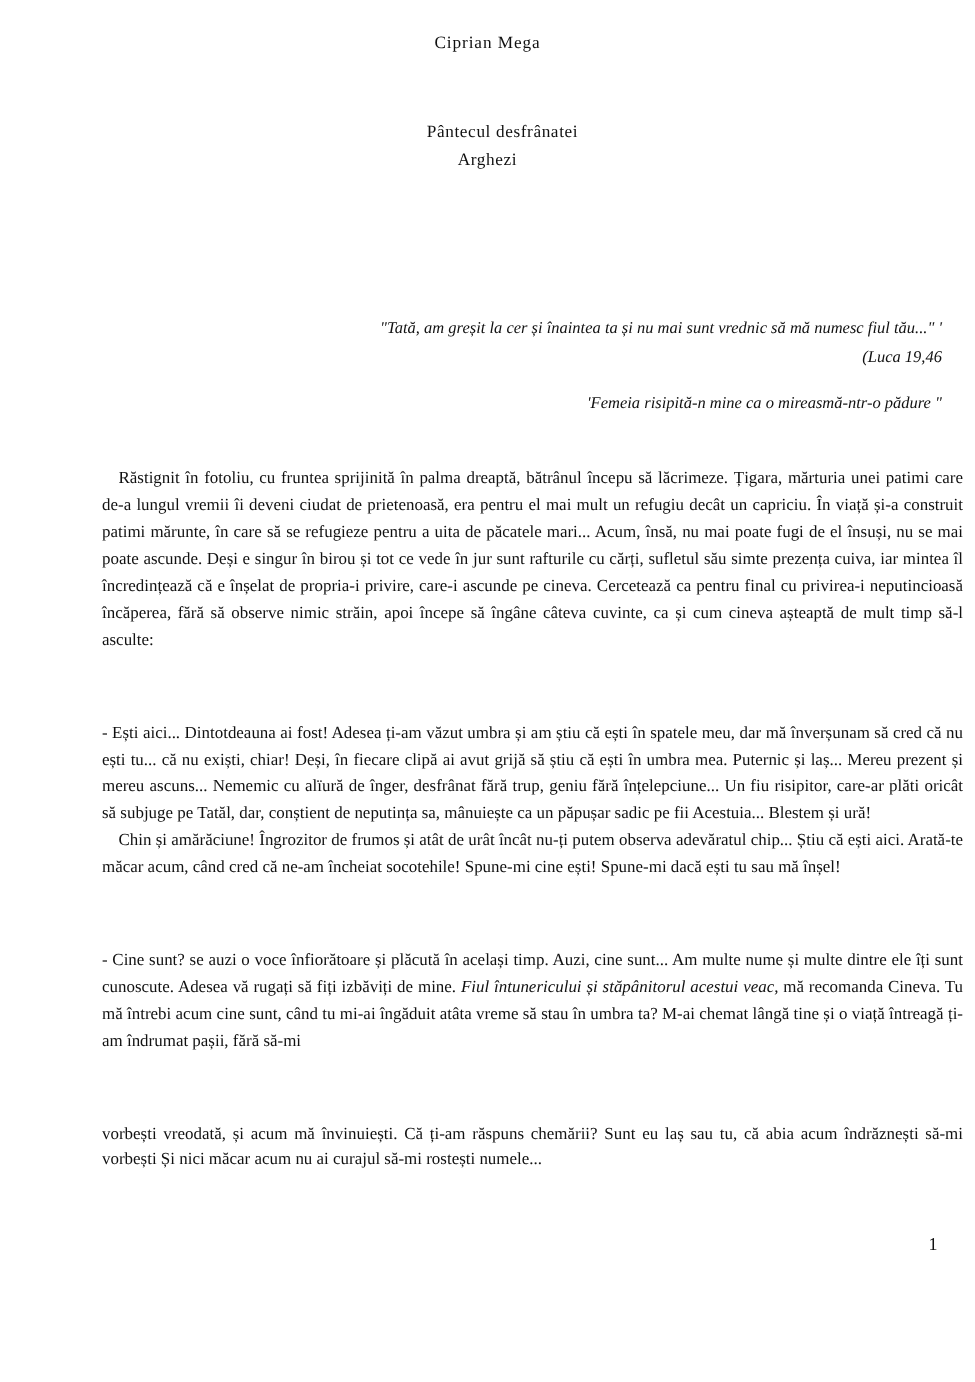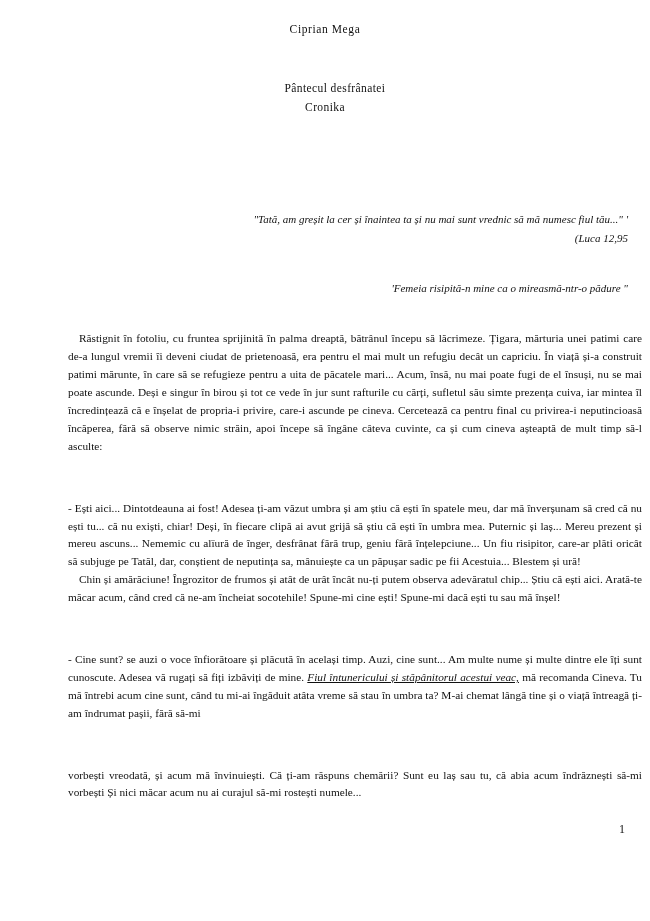--- a/index.html
+++ b/index.html
@@ -45,66 +45,65 @@
     text-align: right;
     font-style: italic;
     font-size: 11px;
     line-height: 1.62;
   }
   .epigraph .attrib {
     display: block;
     margin-top: 1px;
   }
   .epigraph-2 {
-    margin-top: 32px;
+    margin-top: 13px;
   }
   .body-text {
     margin-top: 33px;
     padding-left: 68px;
     padding-right: 8px;
     font-size: 11.3px;
     line-height: 1.585;
     text-align: justify;
     text-justify: inter-word;
   }
   .para {
     margin: 0;
     text-indent: 11px;
   }
   .para.noindent {
     text-indent: 0;
     margin-top: 44px;
   }
   .para em {
     font-style: italic;
-    text-decoration: underline;
   }
   .page-number {
     position: absolute;
     right: 25px;
     bottom: 42px;
     font-size: 12px;
   }
 </style>
 </head>
 <body>
 
 <div class="page">
 
   <div class="author">Ciprian Mega</div>
 
   <div class="title-block">
     <div class="title-main">Pântecul desfrânatei</div>
-    <div class="title-sub">Cronika</div>
+    <div class="title-sub">Arghezi</div>
   </div>
 
   <div class="epigraphs">
     <div class="epigraph epigraph-1">
       <span>"Tată, am greșit la cer și înaintea ta și nu mai sunt vrednic să mă numesc fiul tău..." '</span>
-      <span class="attrib">(Luca 12,95</span>
+      <span class="attrib">(Luca 19,46</span>
     </div>
     <div class="epigraph epigraph-2">
       <span>'Femeia risipită-n mine ca o mireasmă-ntr-o pădure "</span>
     </div>
   </div>
 
   <div class="body-text">
     <p class="para"><span>Răstignit în fotoliu, cu fruntea sprijinită în palma dreaptă, bătrânul începu să lăcrimeze. Țigara, mărturia unei patimi care de-a lungul vremii îi deveni ciudat de prietenoasă, era pentru el mai mult un refugiu decât un capriciu. În viață și-a construit patimi mărunte, în care să se refugieze pentru a uita de păcatele mari... Acum, însă, nu mai poate fugi de el însuși, nu se mai poate ascunde. Deși e singur în birou și tot ce vede în jur sunt rafturile cu cărți, sufletul său simte prezența cuiva, iar mintea îl încredințează că e înșelat de propria-i privire, care-i ascunde pe cineva. Cercetează ca pentru final cu privirea-i neputincioasă încăperea, fără să observe nimic străin, apoi începe să îngâne câteva cuvinte, ca și cum cineva așteaptă de mult timp să-l asculte:</span></p>
     <p class="para noindent"><span>- Ești aici... Dintotdeauna ai fost! Adesea ți-am văzut umbra și am știu că ești în spatele meu, dar mă înverșunam să cred că nu ești tu... că nu exiști, chiar! Deși, în fiecare clipă ai avut grijă să știu că ești în umbra mea. Puternic și laș... Mereu prezent și mereu ascuns... Nememic cu alïură de înger, desfrânat fără trup, geniu fără înțelepciune... Un fiu risipitor, care-ar plăti oricât să subjuge pe Tatăl, dar, conștient de neputința sa, mânuiește ca un păpușar sadic pe fii Acestuia... Blestem și ură!</span></p>
     <p class="para"><span>Chin și amărăciune! Îngrozitor de frumos și atât de urât încât nu-ți putem observa adevăratul chip... Știu că ești aici. Arată-te măcar acum, când cred că ne-am încheiat socotehile! Spune-mi cine ești! Spune-mi dacă ești tu sau mă înșel!</span></p>

